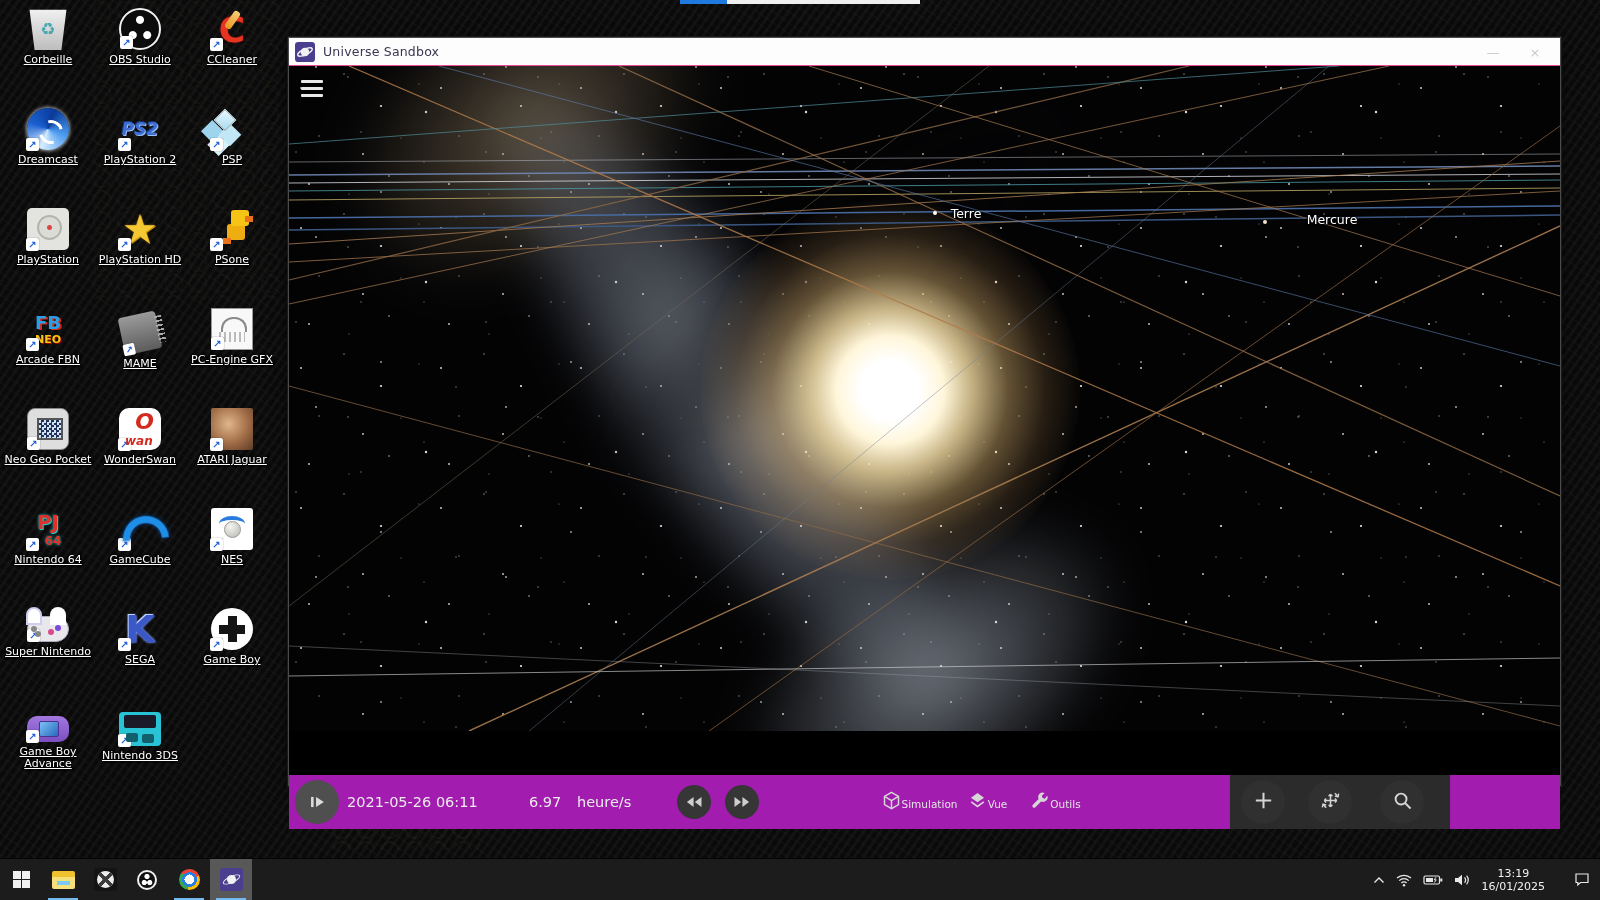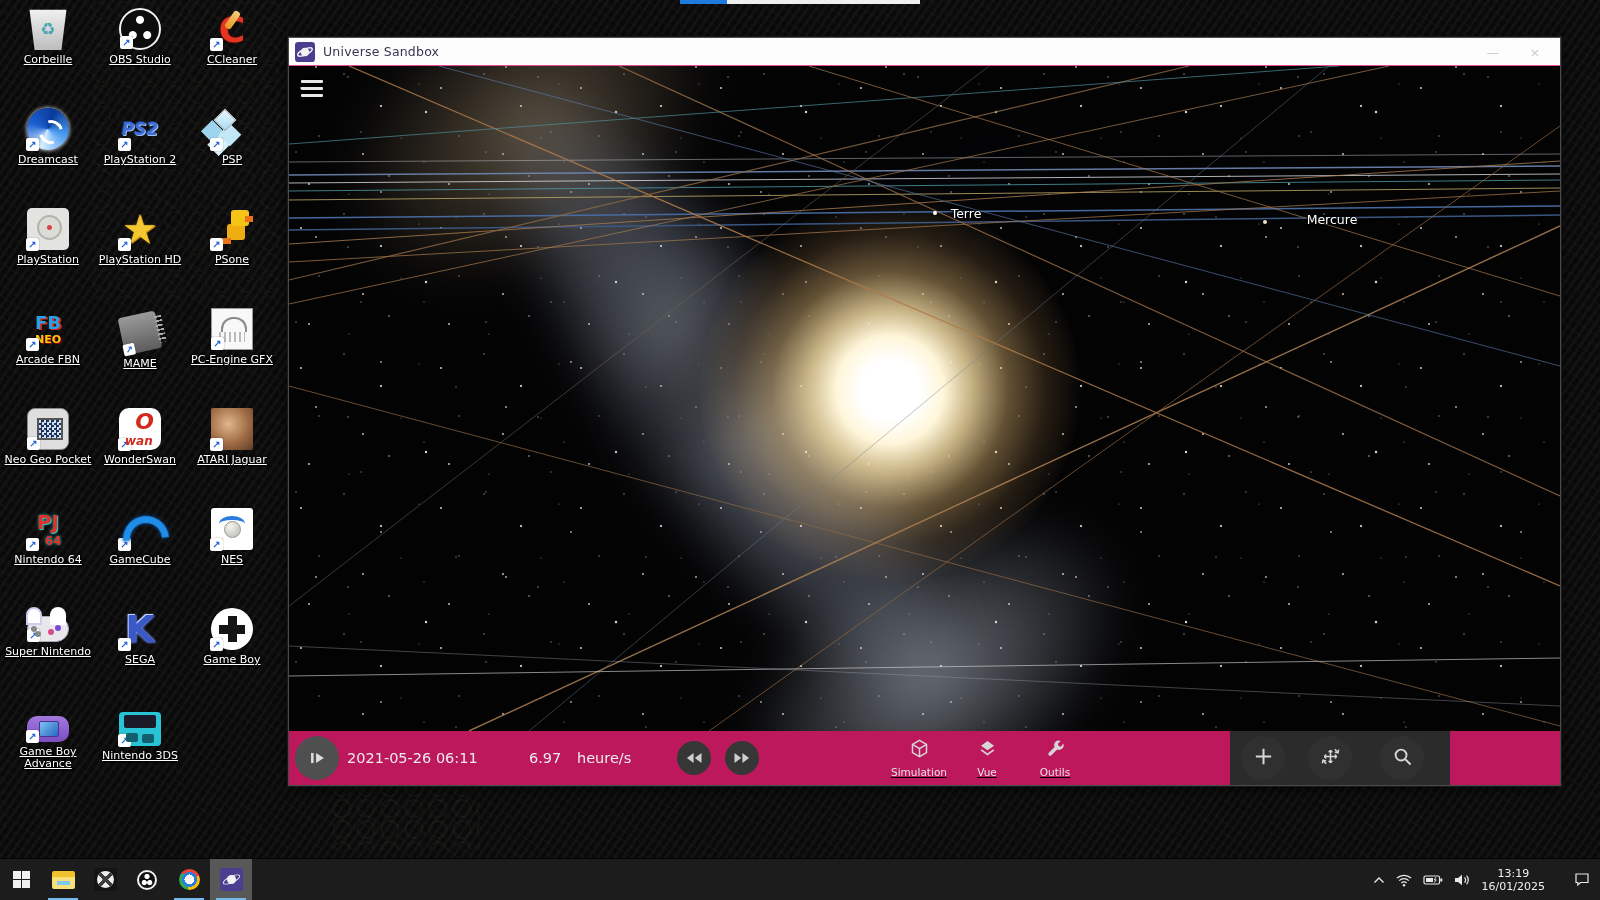--- a/index.html
+++ b/index.html
@@ -150,31 +150,31 @@
       rgba(255,190,110,.14) 58%,transparent 72%);
   }
   #orbit-svg,#star-svg{position:absolute;inset:0;width:100%;height:100%;}
   .scene-label{
     position:absolute;transform:translate(-50%,-50%);color:#fff;font-size:12.5px;font-weight:normal;white-space:nowrap;
     text-shadow:0 0 3px #000,1px 1px 2px #000,-1px -1px 2px #000;
   }
   #hamburger{position:absolute;left:12px;top:14px;width:22px;cursor:pointer;}
   #hamburger div{height:3px;background:#e8e8e8;border-radius:1px;margin-bottom:4px;box-shadow:0 0 3px #000;}
   
-  #us-toolbar{position:relative;width:100%;height:54px;background:#be185d;}
+  #us-toolbar{position:relative;width:100%;height:54px;background:#a21caf;margin-top:44px;}
   .circle-btn{position:absolute;border-radius:50%;display:flex;align-items:center;justify-content:center;cursor:pointer;}
   #btn-play{left:6px;top:5px;width:44px;height:44px;background:#4f4f4f;}
   #btn-rew{left:388px;top:10px;width:34px;height:34px;background:#363636;}
   #btn-ffwd{left:436px;top:10px;width:34px;height:34px;background:#363636;}
   .tb-text{position:absolute;top:50%;transform:translateY(-50%);color:#ececec;font-size:14.5px;}
   #tb-date{left:58px;}
   #tb-speed{left:240px;}
   #tb-unit{left:288px;}
   #sim-buttons{position:absolute;left:596px;top:0;height:54px;display:flex;}
-  .menu-btn{width:68px;height:54px;display:flex;flex-direction:column;align-items:center;justify-content:center;cursor:pointer;text-decoration:underline;}
+  .menu-btn{width:68px;height:54px;display:flex;flex-direction:row;align-items:center;justify-content:center;cursor:pointer;}
   .menu-btn svg{width:21px;height:21px;}
   .menu-btn .mb-label{font-size:10.5px;color:#e4e4e4;margin-top:3px;}
   #cam-panel{position:absolute;left:941px;top:0;width:220px;height:54px;background:#2b2b2b;}
   .cam-btn{position:absolute;top:5px;width:44px;height:44px;border-radius:50%;background:#303030;
     display:flex;align-items:center;justify-content:center;cursor:pointer;}
   .cam-btn svg{width:23px;height:23px;}
   
   #taskbar{
     position:absolute;left:0;bottom:0;width:1600px;height:42px;background:#1c1c1c;border-top:1px solid #050505;box-sizing:border-box;
     display:flex;align-items:stretch;

